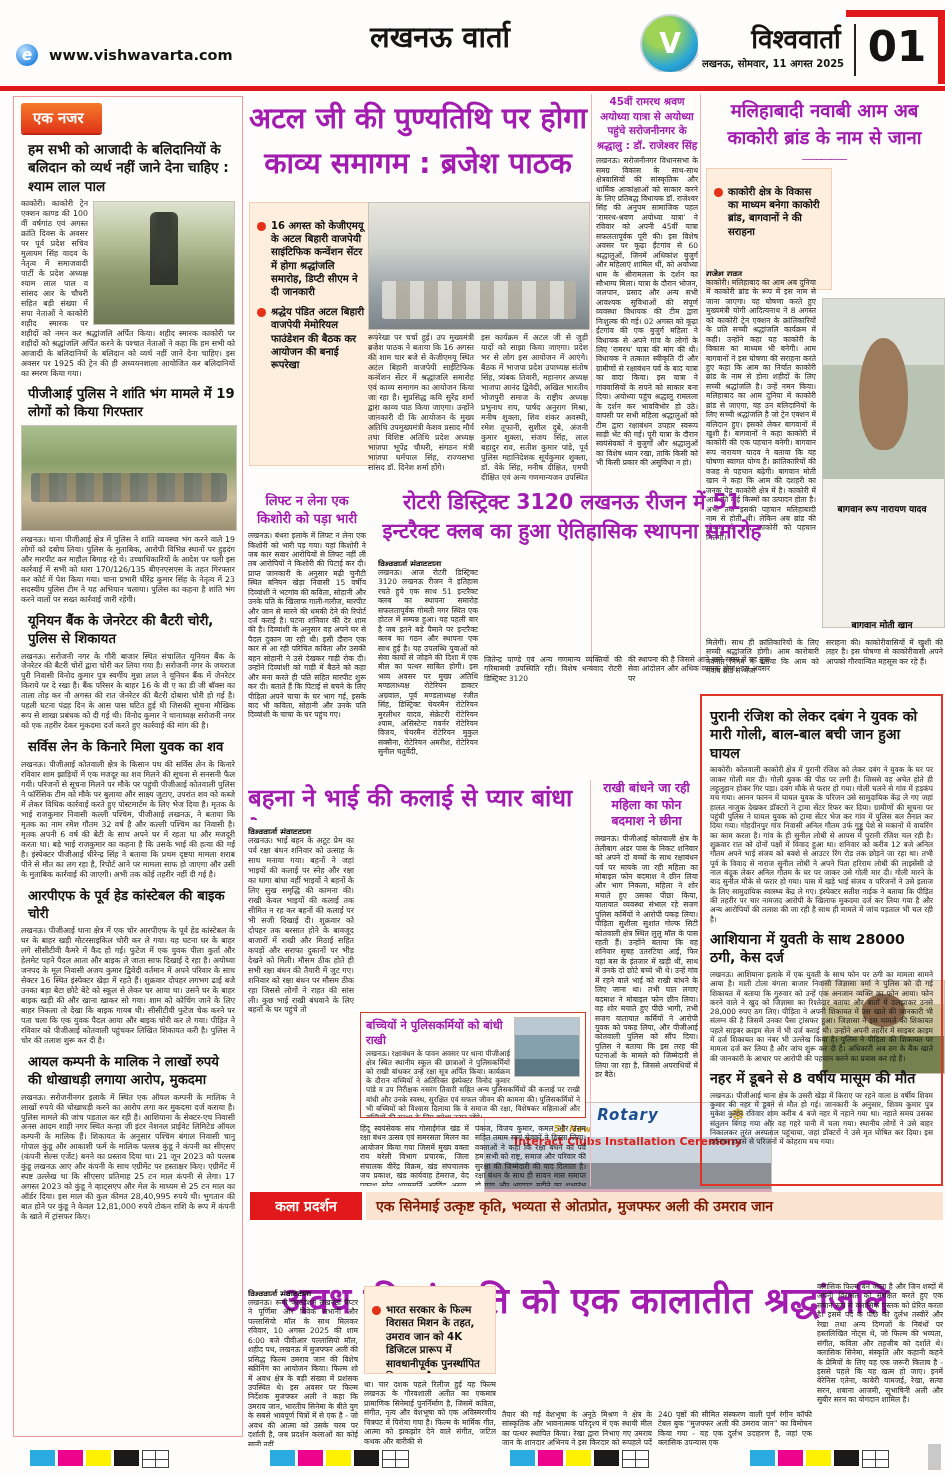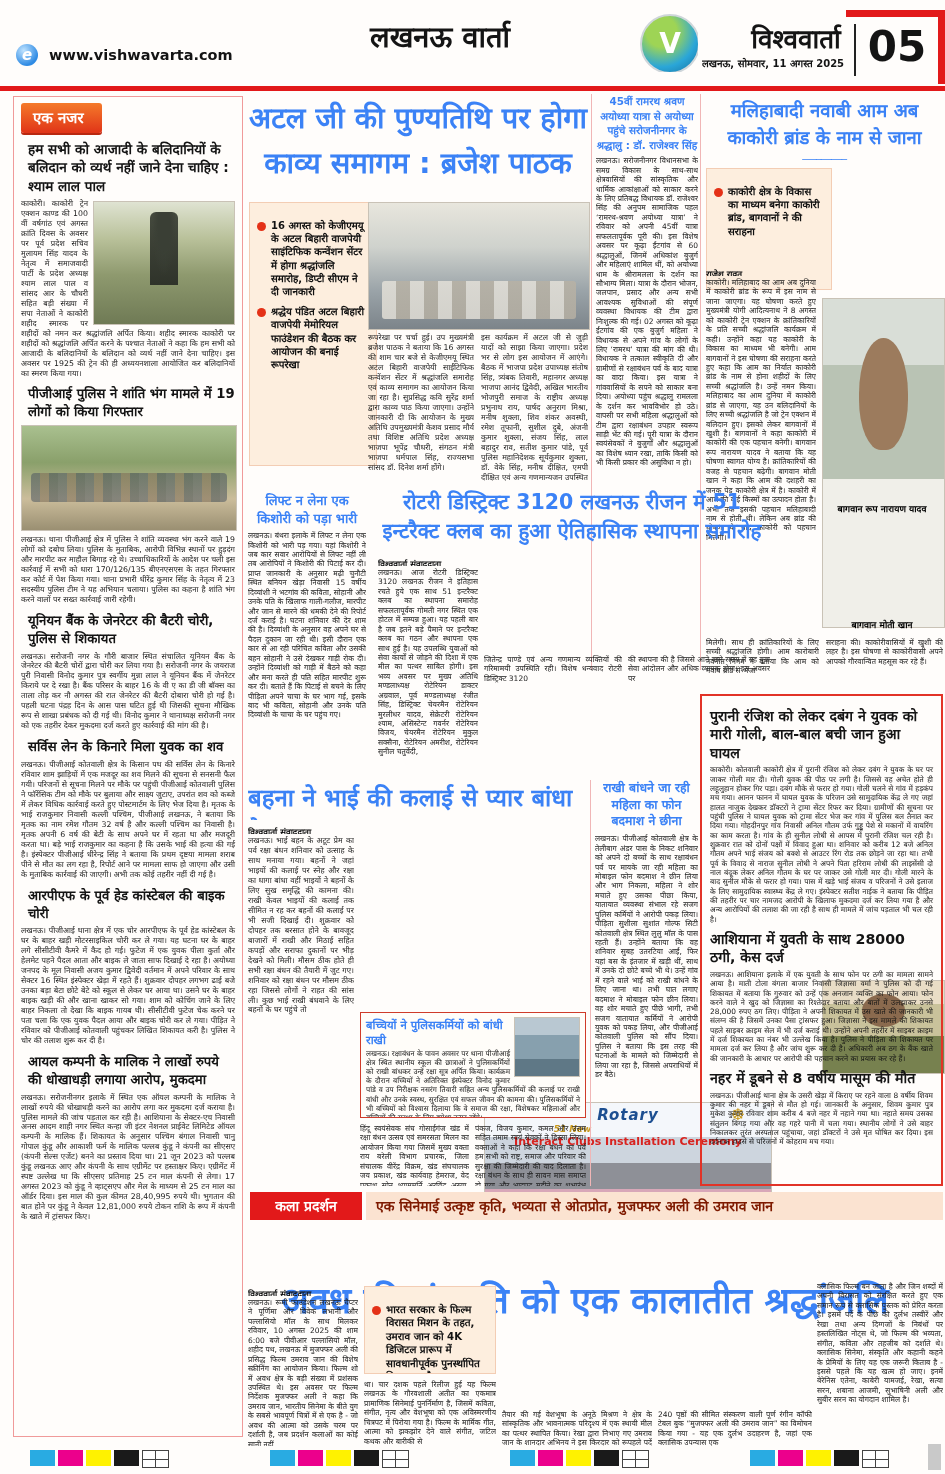--- a/index.html
+++ b/index.html
@@ -3,21 +3,21 @@
 <meta charset="utf-8">
 <style>
   html,body{margin:0;padding:0;background:#e9e9e9;font-family:"DejaVu Sans","Liberation Sans",sans-serif;color:#141414;}
   #page{position:relative;width:945px;height:1474px;background:#fffdfb;margin:0 auto;overflow:hidden;}
   .abs{position:absolute;overflow:hidden;}
   .j{text-align:justify;text-justify:inter-word;}
   .b{font-weight:700;}
   .c{text-align:center;}
   .body-txt{font-size:7.8px;line-height:1.28;color:#1c1c1c;}
   .body-sm{font-size:7.5px;line-height:1.26;color:#1c1c1c;}
-  .hl{font-weight:700;color:#3b82f6;}
+  .hl{font-weight:700;color:#a21caf;}
   .byline{font-weight:700;font-size:8.5px;border-bottom:1px solid #999;display:inline-block;padding-bottom:1px;margin-bottom:3px;}
   .vrule{position:absolute;width:1px;background:#f0b6b6;}
   .hrule-red{position:absolute;left:0;width:945px;height:5px;background:#e2191a;}
   .photo{position:relative;overflow:hidden;border:1px solid #c9c2b6;}
   .cap{font-size:9px;font-weight:700;text-align:center;color:#000;}
   .bullet-box{background:#fdeede;border:1px solid #f3cdb4;padding:16px 7px;}
   .bullet{display:flex;gap:5px;margin-bottom:7px;}
   .dot{width:9px;height:9px;border-radius:50%;background:#e43117;flex:none;margin-top:3px;}
   .bullet-text{font-size:10px;line-height:1.32;font-weight:700;color:#111;}
   .badge{display:inline-block;background:linear-gradient(180deg,#f57a2a,#e03418);color:#fff;font-weight:700;font-size:15px;padding:4px 18px 6px 12px;border-radius:3px;box-shadow:0 2px 0 #b92810;}
@@ -60,21 +60,21 @@
 
   <div class="abs" style="left:640px;top:14px;width:58px;height:58px;">
     <div class="logo-circle">V</div>
   </div>
   <div class="abs" style="left:706px;top:20px;width:180px;height:34px;font-size:26px;font-weight:700;text-align:center;">विश्ववार्ता</div>
   <div class="abs b" style="left:702px;top:56px;width:200px;height:16px;font-size:10px;">लखनऊ,  सोमवार, 11 अगस्त 2025</div>
 
   <div class="abs" style="left:846px;top:10px;width:99px;height:7px;background:#e2191a;"></div>
   <div class="abs" style="left:938px;top:10px;width:7px;height:74px;background:#e2191a;"></div>
   <div class="abs" style="left:854px;top:24px;width:2px;height:52px;background:#222;"></div>
-  <div class="abs c" style="left:862px;top:22px;width:70px;height:56px;font-size:42px;font-weight:700;">05</div>
+  <div class="abs c" style="left:862px;top:22px;width:70px;height:56px;font-size:42px;font-weight:700;">01</div>
 
   <div class="hrule-red" style="top:86px;"></div>
 
   <div class="abs" style="left:13px;top:96px;width:230px;height:1341px;border:1.5px solid #f09a9a;padding:6px 7px;box-sizing:border-box;">
     <div class="badge">एक नजर</div>
 
     <div class="left-h" style="font-size:13.6px;">हम सभी को आजादी के बलिदानियों के बलिदान को व्यर्थ नहीं जाने देना चाहिए : श्याम लाल पाल</div>
     <div>
       <div class="photo ph-crowd" style="float:right;width:140px;height:122px;margin:2px 0 3px 5px;"></div>
       <div class="body-txt j">काकोरी। काकोरी ट्रेन एक्शन काण्ड की 100 वीं वर्षगांठ एवं अगस्त क्रांति दिवस के अवसर पर पूर्व प्रदेश सचिव मुलायम सिंह यादव के नेतृत्व में समाजवादी पार्टी के प्रदेश अध्यक्ष श्याम लाल पाल व सांसद आर के चौधरी सहित बड़ी संख्या में सपा नेताओं ने काकोरी शहीद स्मारक पर शहीदों को नमन कर श्रद्धांजलि अर्पित किया। शहीद स्मारक काकोरी पर शहीदों को श्रद्धांजलि अर्पित करने के पश्चात नेताओं ने कहा कि हम सभी को आजादी के बलिदानियों के बलिदान को व्यर्थ नहीं जाने देना चाहिए। इस अवसर पर 1925 की ट्रेन की ही अध्ययनशाला आयोजित कर बलिदानियों का स्मरण किया गया।</div>

